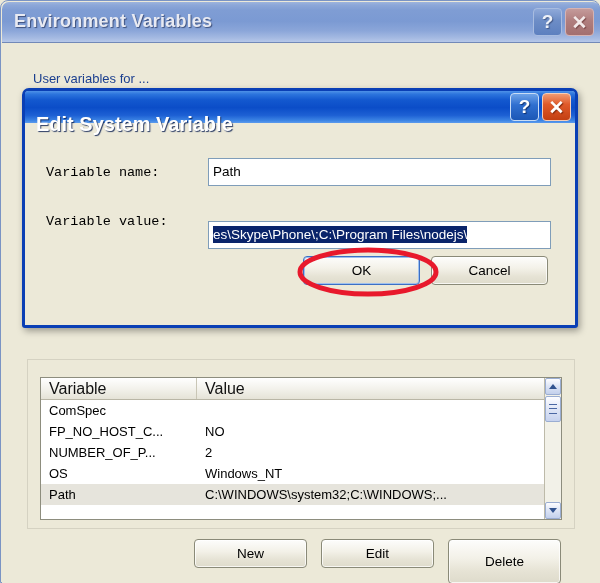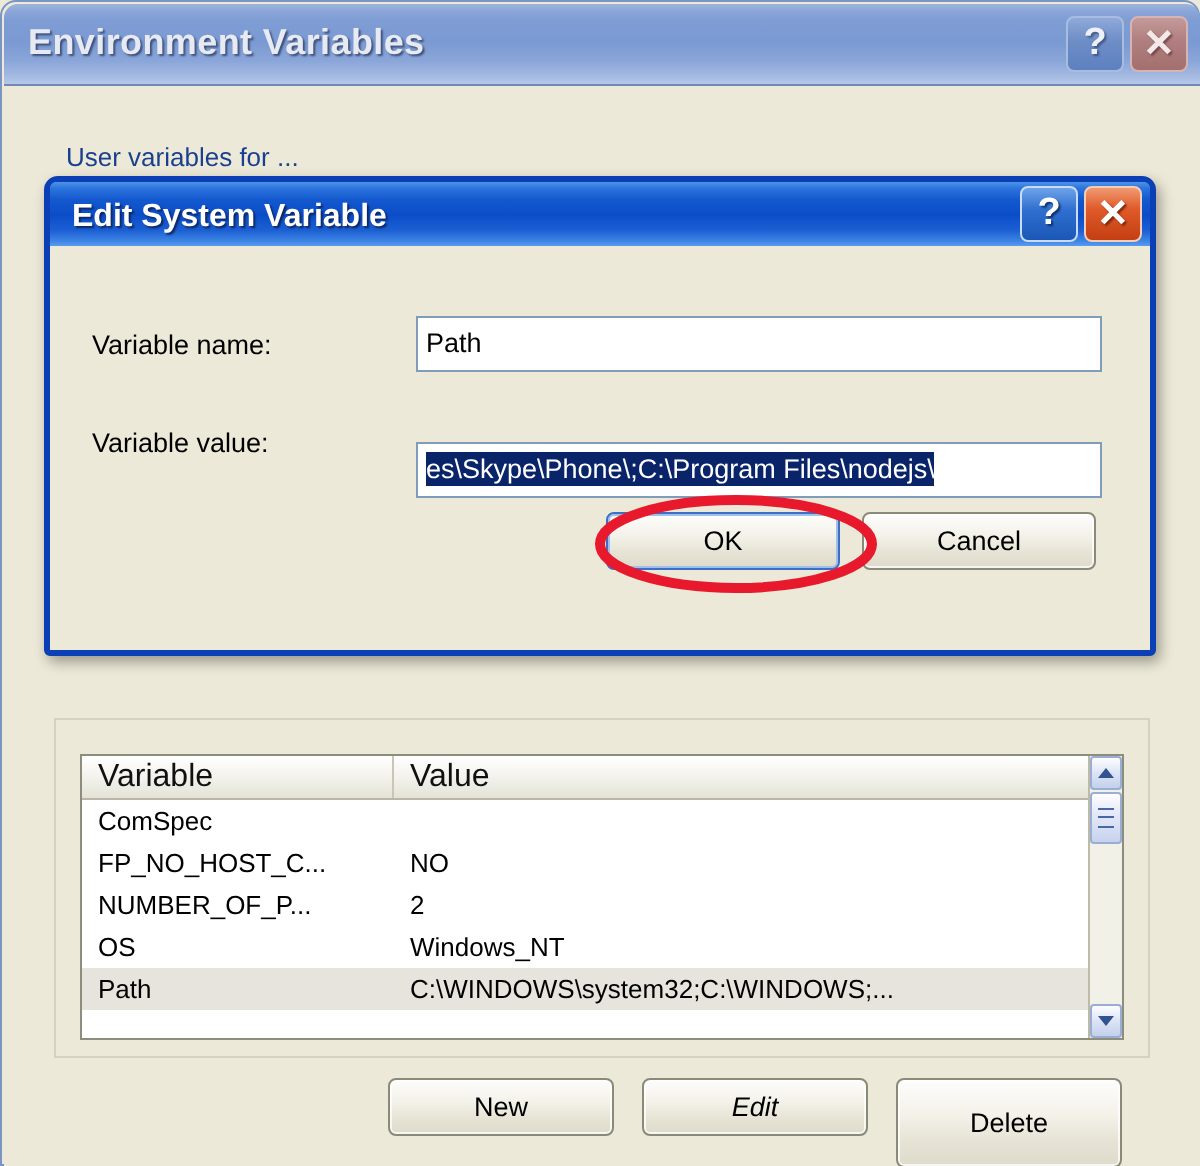--- a/index.html
+++ b/index.html
@@ -248,21 +248,21 @@
     display: flex; align-items: center; justify-content: center;
     font-family: "Liberation Sans", sans-serif;
     box-shadow: inset 0 0 0 1px rgba(255,255,255,0.75);
   }
   .xpbtn.default {
     border: 1px solid #3c6fc4;
     box-shadow: inset 0 0 0 1px #9ec0ee;
   }
 
   .btn-new    { left: 193px; top: 538px; width: 113px; height: 29px; }
-  .btn-edit   { left: 320px; top: 538px; width: 113px; height: 29px; font-style: italic; }
+  .btn-edit   { left: 320px; top: 538px; width: 113px; height: 29px; }
   .btn-delete { left: 447px; top: 538px; width: 113px; height: 45px; }
 
   
   .inner-dialog {
     position: absolute;
     left: 22px; top: 88px;
     width: 556px; height: 240px;
     background: #ece9d8;
     border: 3px solid #0a3fb5;
     border-radius: 7px 7px 3px 3px;
@@ -274,39 +274,40 @@
     left: 0; top: 0;
     width: 550px; height: 32px;
     background: linear-gradient(180deg,
         #4e92e8 0%, #2c74dd 10%, #1358cf 28%,
         #0b4dc8 52%, #1d60d4 76%, #3c84e4 92%, #5b9bee 100%);
     border-radius: 3px 3px 0 0;
     box-sizing: border-box;
   }
   .inner-title-text {
     position: absolute;
-    left: 11px; top: 9px;
-    font-size: 16px;
+    left: 11px; top: 22px;
+    font-size: 20px;
     font-weight: bold;
     color: #ffffff;
     text-shadow: 1px 1px 1px rgba(10,30,80,0.85);
     white-space: nowrap;
   }
   .inner-btns {
     position: absolute;
     right: 4px; top: 2px;
     display: flex;
     gap: 3px;
   }
 
   .field-label {
     position: absolute;
     font-size: 13.5px;
     color: #000;
     white-space: nowrap;
+    font-family: Liberation Mono, monospace;
   }
   .lbl-name  { left: 46px; top: 165px; }
   .lbl-value { left: 46px; top: 214px; }
 
   .textinput {
     position: absolute;
     background: #ffffff;
     border: 1px solid #7f9db9;
     box-sizing: border-box;
     font-size: 13.5px;

